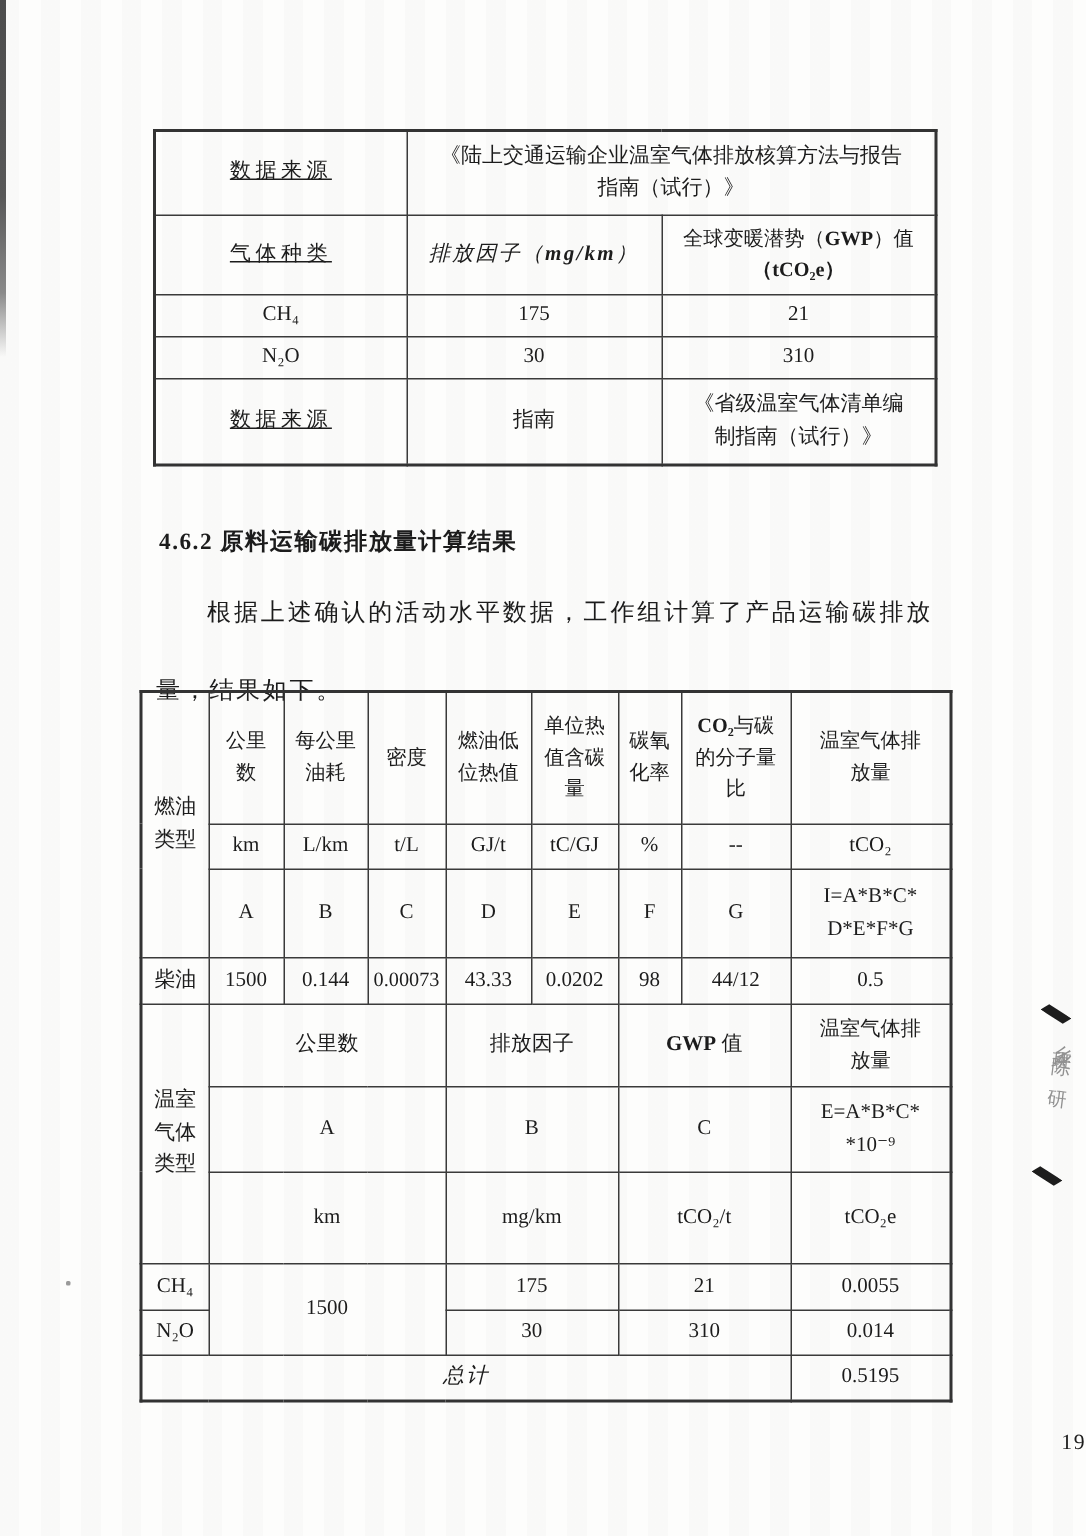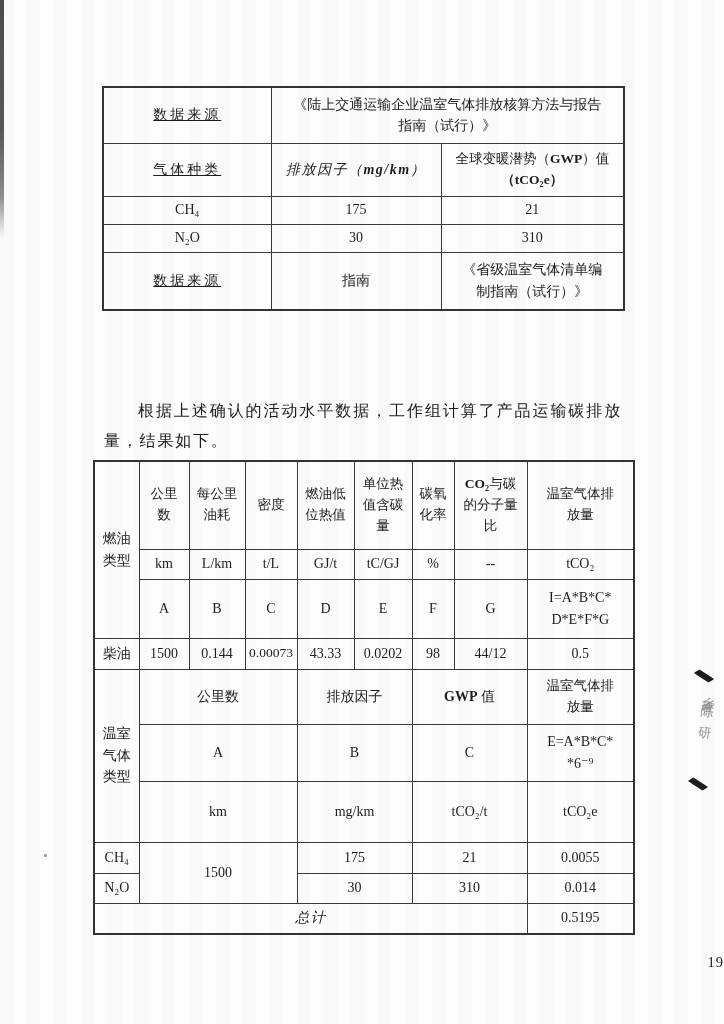--- a/index.html
+++ b/index.html
@@ -34,22 +34,22 @@
   .t2{left:93px;top:460px;width:540px;border:2px solid #333;}
   .ml{white-space:pre-line;}
   .b{font-weight:bold;}
   .sp{letter-spacing:3px;text-decoration:underline;}
   .sp2{letter-spacing:1.5px;font-style:italic;}
   .heading{
     position:absolute;left:106px;top:351px;
     font-size:15.5px;font-weight:bold;letter-spacing:1px;
   }
   .para{
-    position:absolute;left:104px;top:396px;width:518px;
-    font-size:16px;line-height:30px;letter-spacing:1.8px;
+    position:absolute;left:104px;top:383px;width:518px;
+    font-size:16px;line-height:52px;letter-spacing:1.8px;
     text-indent:34px;text-align:justify;
   }
   .page-num{
     position:absolute;left:0;top:954px;width:724px;
     text-align:right;font-size:14.5px;letter-spacing:1px;
   }
   .edge-stamp{
     position:absolute;left:686px;top:668px;width:34px;height:130px;
   }
   .wedge{
@@ -104,20 +104,21 @@
     </tr>
     <tr style="height:58px">
       <td class="sp">数据来源</td>
       <td>指南</td>
       <td class="ml">《省级温室气体清单编
 制指南（试行）》</td>
     </tr>
   </tbody>
     </table>
 
+  <div class="heading">4.6.2 原料运输碳排放量计算结果</div>
   <div class="para">根据上述确认的活动水平数据，工作组计算了产品运输碳排放量，结果如下。</div>
 
   <table class="t2">
     <colgroup>
       <col style="width:45px">
         <col style="width:50px">
         <col style="width:56px">
         <col style="width:52px">
       <col style="width:57px">
         <col style="width:58px">
@@ -189,21 +190,21 @@
       <td colspan="2">排放因子</td>
       <td colspan="2"><span class="b">GWP</span><span> 值</span></td>
       <td class="ml small">温室气体排
 放量</td>
     </tr>
     <tr style="height:57px">
       <td colspan="3">A</td>
       <td colspan="2">B</td>
       <td colspan="2">C</td>
       <td class="ml">E=A*B*C*
-*6⁻⁹</td>
+*10⁻⁹</td>
     </tr>
     <tr style="height:61px">
       <td colspan="3">km</td>
       <td colspan="2">mg/km</td>
       <td colspan="2">tCO₂/t</td>
       <td>tCO₂e</td>
     </tr>
     <tr style="height:31px">
       <td>CH₄</td>
       <td colspan="3" rowspan="2">1500</td>

